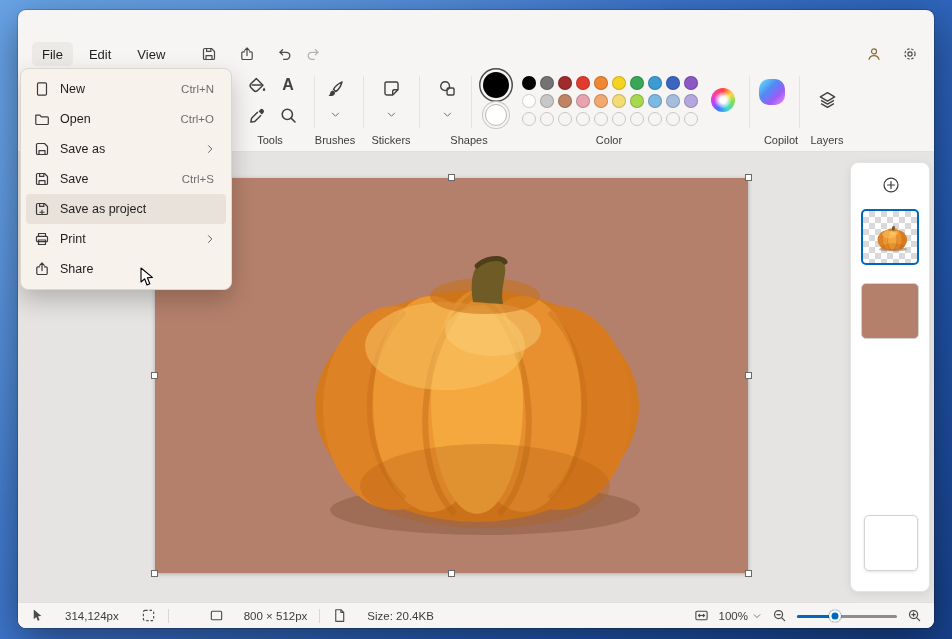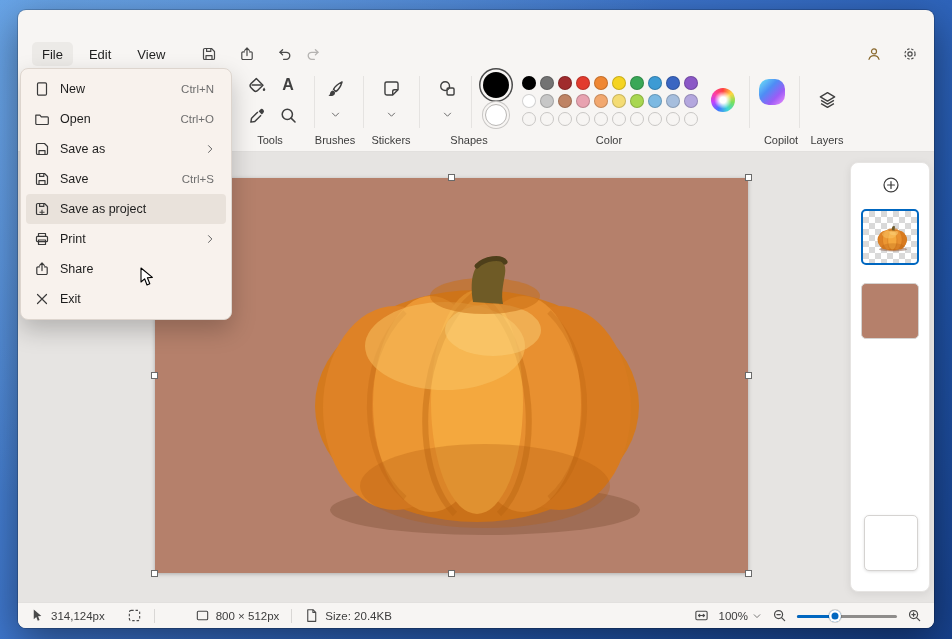--- a/index.html
+++ b/index.html
@@ -87,21 +87,21 @@
   .thumb2 { top:120px; }
   .checker { background:repeating-conic-gradient(#d9d9d9 0% 25%, #ffffff 0% 50%) 0 0/12px 12px; }
   .thumb-art { position:absolute; left:0; top:0; width:100%; height:100%; }
   .bg-thumb { position:absolute; left:13px; top:352px; width:54px; height:56px; background:#ffffff;
     border:1px solid #d5d3d1; border-radius:5px; box-shadow:0 1px 3px rgba(0,0,0,.12); }
 
   
   .statusbar { position:absolute; left:0; top:592px; width:100%; height:26px; background:#f7f5f3;
     border-top:1px solid #e2e0de; display:flex; align-items:center; font-size:11.5px; color:#3c3c3c; }
   .sb-icon { width:15px; height:15px; color:#4a4a4a; flex:none; }
-  .sb-group { display:flex; align-items:center; gap:6px; }
+  .sb-group { display:flex; align-items:center; gap:20px; }
   .sb-sep { width:1px; height:14px; background:#d9d7d5; margin:0 12px; }
   .sb-btn { display:flex; align-items:center; justify-content:center; color:#4a4a4a; }
   .statusbar-right { position:absolute; right:12px; display:flex; align-items:center; gap:10px; }
   .zoom-select { display:flex; align-items:center; gap:4px; color:#3c3c3c; font-size:11.5px; }
   .zoom-slider { position:relative; width:100px; height:14px; }
   .zoom-track { position:absolute; left:0; top:6px; width:100%; height:3px; background:#8f8d8b; border-radius:2px; }
   .zoom-fill { position:absolute; left:0; top:6px; width:38px; height:3px; background:#0067c0; border-radius:2px; }
   .zoom-thumb { position:absolute; left:32px; top:1px; width:12px; height:12px; border-radius:50%;
     background:#0067c0; box-shadow:inset 0 0 0 2.5px #fff, 0 0 0 1px rgba(0,0,0,.15); }
 
@@ -529,25 +529,19 @@
       </div>
       <div class="menu-item">
         <svg class="mi-icon" viewBox="0 0 16 16">
             <g fill="none" stroke="currentColor" stroke-width="1.2" stroke-linecap="round" stroke-linejoin="round">
               <path d="M5.5 5.8 H4 a1.2 1.2 0 0 0-1.2 1.2 v5.3 A1.2 1.2 0 0 0 4 13.5 h8 a1.2 1.2 0 0 0 1.2-1.2 V7 A1.2 1.2 0 0 0 12 5.8 h-1.5"></path>
               <path d="M8 9.6 V2.2 M5.7 4.3 L8 2 l2.3 2.3"></path>
             </g>
           </svg>
         <span class="mi-label">Share</span>
       </div>
-      <div class="menu-item">
-        <svg class="mi-icon" viewBox="0 0 16 16">
-            <path d="M3.5 3.5 l9 9 M12.5 3.5 l-9 9" fill="none" stroke="currentColor" stroke-width="1.2" stroke-linecap="round"></path>
-          </svg>
-        <span class="mi-label">Exit</span>
-      </div>
     </div>
   </div>
 
   <svg class="mouse-cursor" viewBox="0 0 14 20">
     <path d="M1 1 L1 15 L4.6 11.8 L7 18 L9.8 16.8 L7.4 10.8 L12.4 10.4 Z" fill="#ffffff" stroke="#000000" stroke-width="1.1" stroke-linejoin="round"></path>
   </svg>
 </div>
 
 </body></html>

